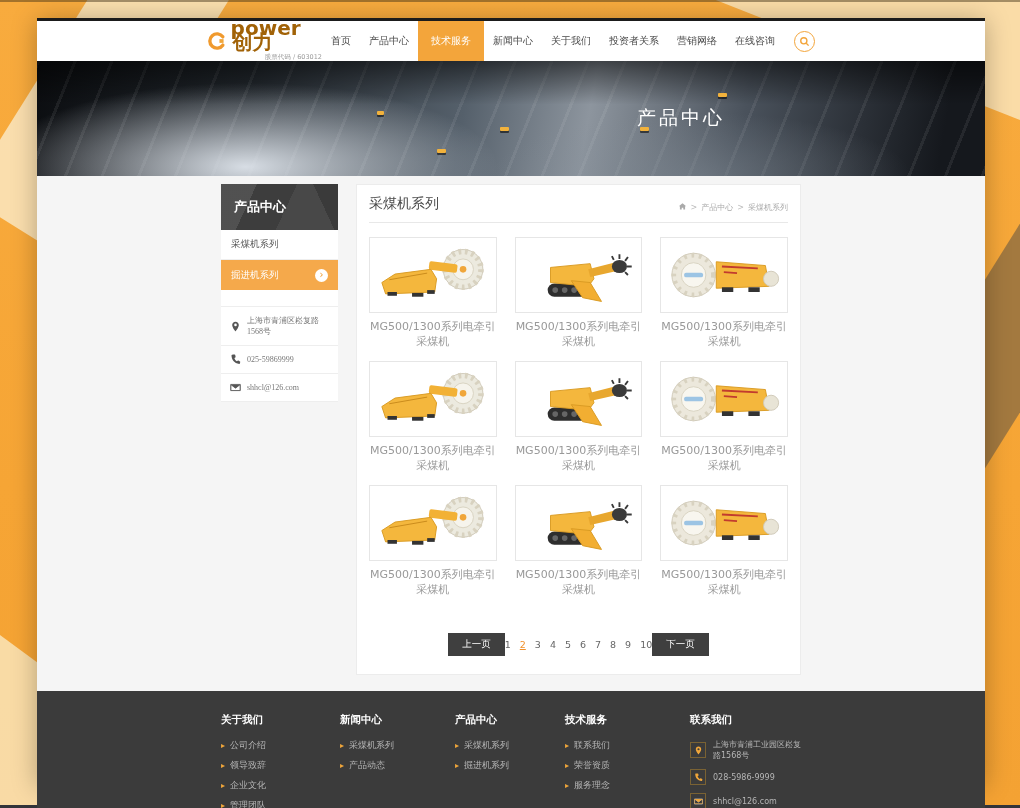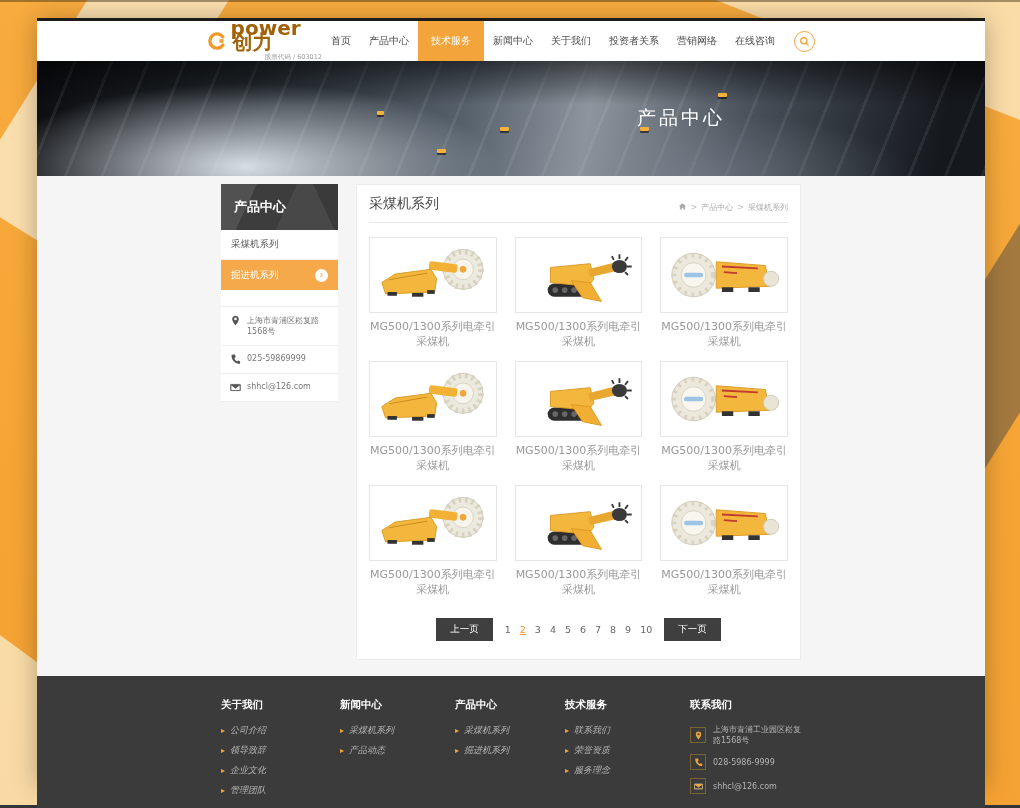--- a/index.html
+++ b/index.html
@@ -61,50 +61,50 @@
   .side-title { height:46px; line-height:46px; padding-left:13px; color:#fff; font-size:13px; font-weight:bold;
     background:
       linear-gradient(115deg, rgba(255,255,255,.10) 0 26%, rgba(0,0,0,0) 26% 55%, rgba(255,255,255,.06) 55%),
       linear-gradient(245deg, rgba(0,0,0,.25) 0 18%, rgba(0,0,0,0) 18%),
       #3d3d3d; }
   .side-menu a { display:flex; align-items:center; justify-content:space-between; height:30px; padding:0 10px;
                  font-size:9.5px; color:#555; text-decoration:none; border-bottom:1px solid #eee; }
   .side-menu a.active { background:#f5a94b; color:#fff; border-bottom:none; }
   .circ { width:13px; height:13px; background:#fff; border-radius:50%; color:#f09a2e; font-size:10px; line-height:12px; text-align:center; }
   .side-contacts { margin-top:16px; border-top:1px solid #eee; }
-  .sc-row { display:flex; align-items:flex-start; gap:6px; padding:8px 9px; border-bottom:1px solid #eee; font-size:8px; color:#777; }
+  .sc-row { display:flex; align-items:center; gap:6px; padding:8px 9px; border-bottom:1px solid #eee; font-size:8px; color:#777;font-family:Liberation Serif, serif; }
   .sc-row svg { width:11px; height:11px; fill:#555; flex:none; }
 
   section.main { flex:1; background:#fff; border:1px solid #ececec; padding:10px 12px 18px; }
   .title-row { display:flex; align-items:flex-end; justify-content:space-between; padding-bottom:9px; border-bottom:1px solid #e8e8e8; }
   .title-row h1 { font-size:14px; color:#4a4a4a; font-weight:normal; }
   .breadcrumb { font-size:8px; color:#aaa; display:flex; align-items:center; gap:4px; }
   .breadcrumb svg { width:9px; height:9px; fill:#aaa; }
   .breadcrumb a { color:#aaa; text-decoration:none; }
   .crumb-sep { color:#bbb; }
 
   .grid { margin-top:14px; display:grid; grid-template-columns:repeat(3,1fr); column-gap:18px; row-gap:12px; }
   .card { cursor:pointer; }
   .thumb { height:76px; border:1px solid #e6e6e6; background:#fff; display:flex; align-items:center; justify-content:center; padding:3px; }
   .thumb svg { width:100%; height:100%; }
   .caption { margin-top:6px; text-align:center; font-size:11px; color:#999; }
 
-  .pagination { margin-top:21px; display:flex; align-items:center; justify-content:center; gap:12px; }
+  .pagination { margin-top:36px; display:flex; align-items:center; justify-content:center; }
   .pg-btn { background:#3f3f3f; color:#fff; font-size:9.5px; padding:5px 14px; cursor:pointer; border:none; }
   .pg-pages { display:flex; gap:9px; font-size:9.5px; color:#666; }
   .pg-pages a { color:#666; text-decoration:none; }
   .pg-pages a.active { color:#f0912c; text-decoration:underline; }
 
   
   footer { margin-top:16px; background:#3b3b3b; }
   .f-cols { display:flex; padding:22px 0 16px; }
   .f-col h3 { font-size:10.5px; color:#fff; font-weight:bold; margin-bottom:12px; }
   .f-col { flex:none; }
   .fc1{width:119px} .fc2{width:115px} .fc3{width:110px} .fc4{width:125px} .fc5{width:111px}
-  .f-col a.f-link { display:block; font-size:9px; color:#b5b5b5; text-decoration:none; margin-bottom:7px;font-style:italic; }
+  .f-col a.f-link { display:block; font-size:9px; color:#b5b5b5; text-decoration:none; margin-bottom:7px; }
   .f-link::before { content:"▸"; color:#f0a63a; margin-right:5px; font-size:8px; }
   .f-contact { display:flex; align-items:center; gap:7px; margin-bottom:8px; font-size:8px; color:#b5b5b5; }
   .f-ibox { width:16px; height:16px; border:1px solid #7a6233; display:flex; align-items:center; justify-content:center; flex:none; }
   .f-ibox svg { width:9px; height:9px; fill:#f0a63a; }
 
   .f-bottom { background:#343434; border-top:1px solid #484848; }
 
   .hidden-defs { position:absolute; width:0; height:0; overflow:hidden; }
 </style>
 </head>

